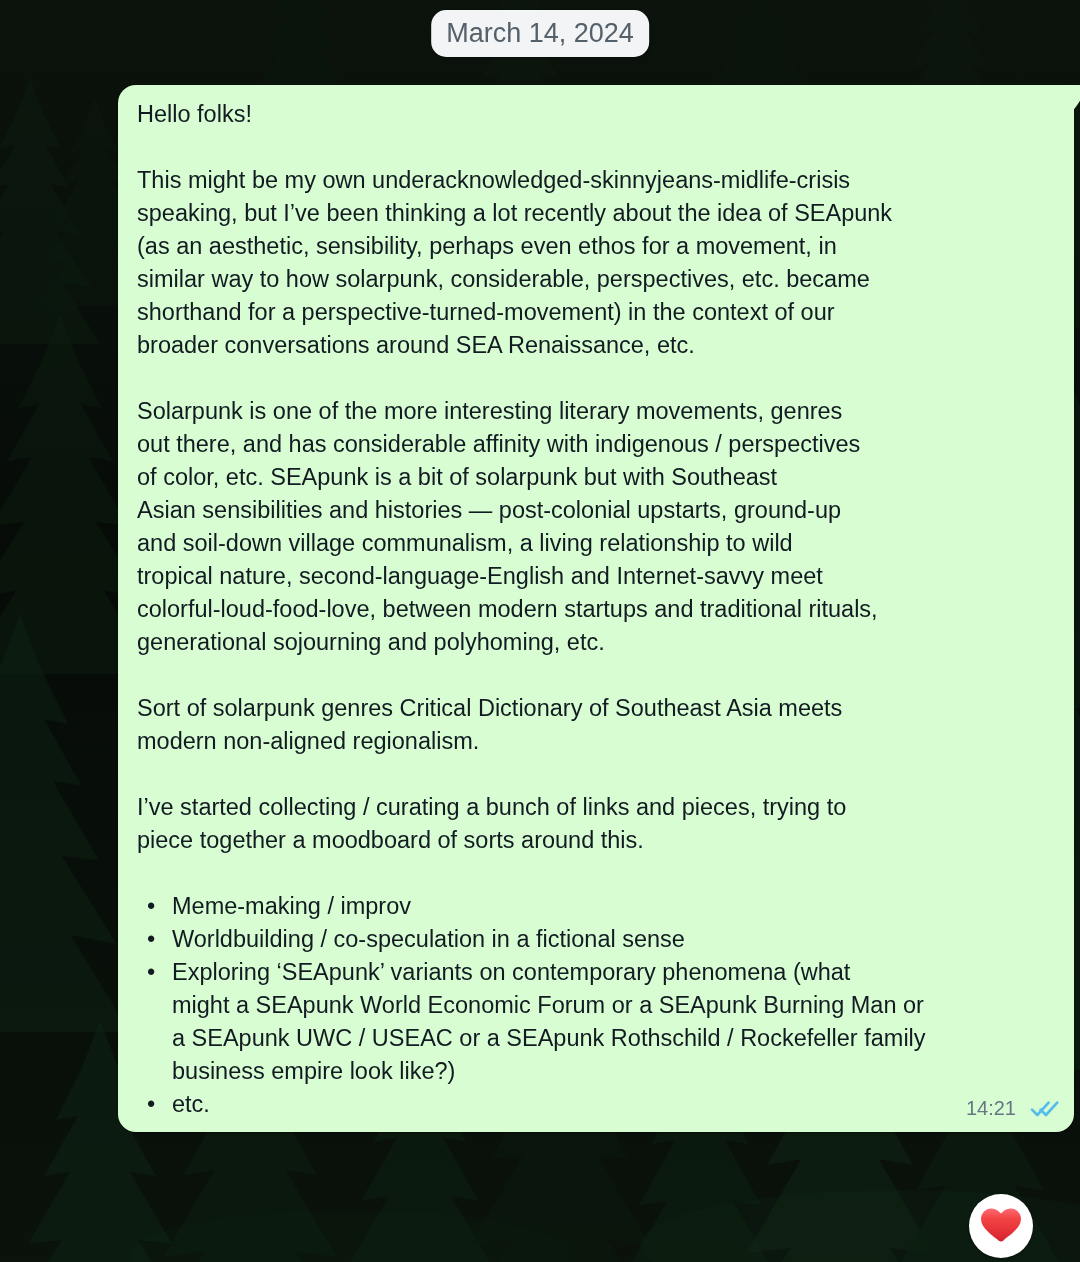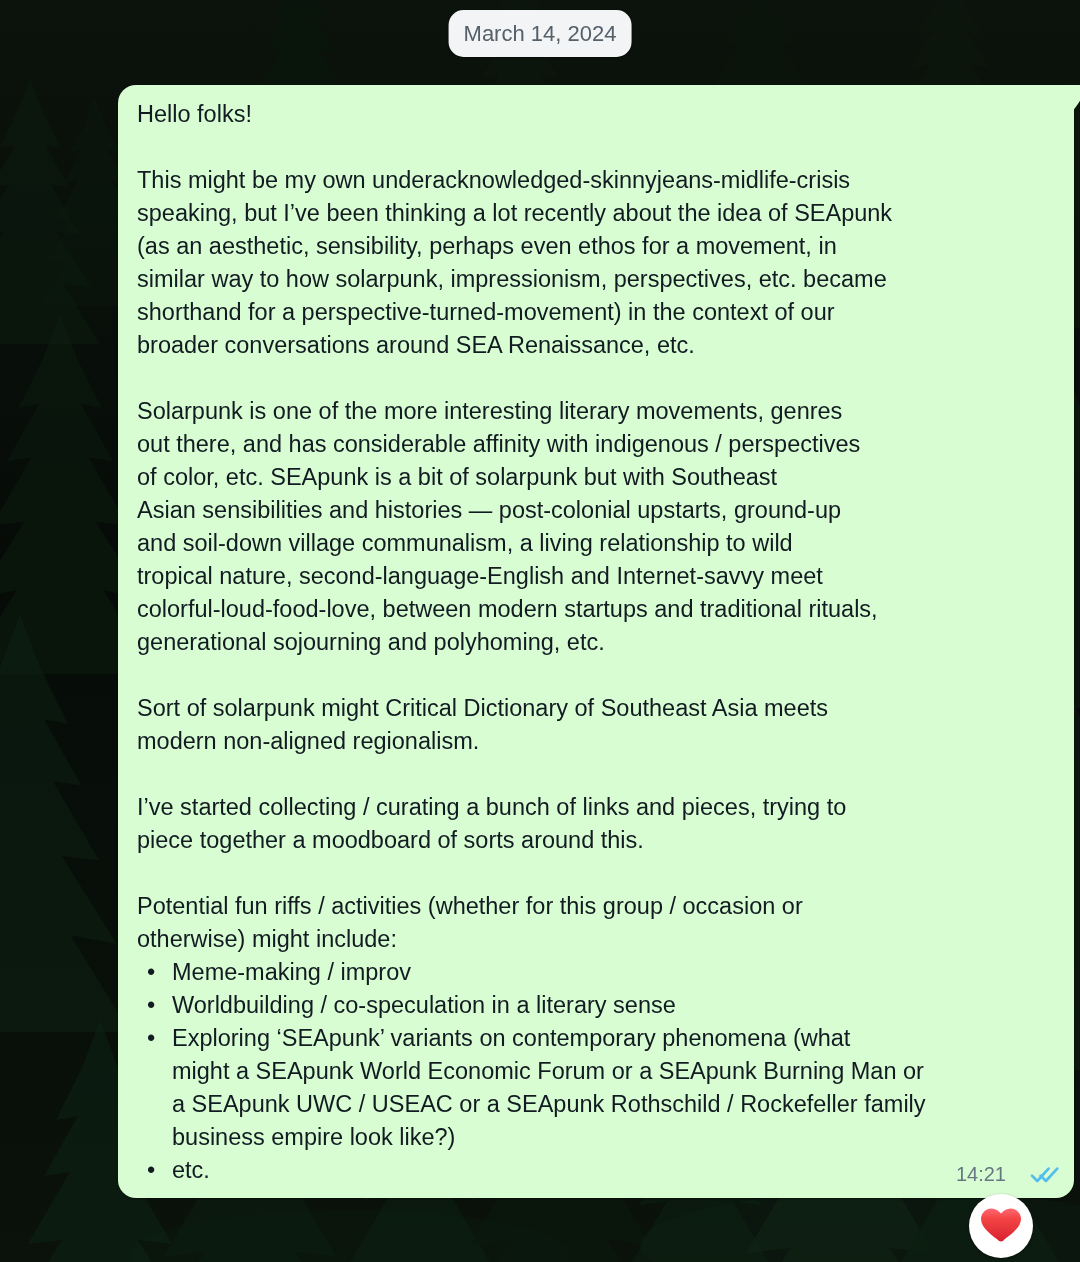--- a/index.html
+++ b/index.html
@@ -5,21 +5,21 @@
   html,body{margin:0;padding:0;}
   body{
     width:1080px;height:1262px;position:relative;overflow:hidden;
     background:#060b07;
     font-family:"Liberation Sans","DejaVu Sans",sans-serif;
   }
   .wallpaper{position:absolute;inset:0;z-index:0;}
   .date-pill{
     position:absolute;top:10px;left:50%;transform:translateX(-50%);
     background:var(--pill-bg,#f2f4f6);color:var(--pill-text,#54606a);
-    font-size:22px;line-height:21px;padding:13px 15px;border-radius:15px;
+    font-size:27px;line-height:21px;padding:13px 15px;border-radius:15px;
     box-shadow:0 1px 2px rgba(0,0,0,.35);z-index:2;white-space:nowrap;
   }
   .bubble{
     position:absolute;left:118px;top:85px;width:956px;box-sizing:border-box;
     background:var(--bubble,#d9fdd3);
     border-radius:18px;border-top-right-radius:0;
     box-shadow:0 1px 2px rgba(0,0,0,.35);
     padding:13px 30px 11px 19px;
     color:var(--text,#111b21);
     font-size:23.5px;line-height:33px;
@@ -30,21 +30,21 @@
   .msgtext{position:relative;}
   .para{white-space:pre-wrap;margin:0 0 33px 0;}
   .para.tight{margin-bottom:0;}
   .li{display:flex;margin:0;}
   .dot{flex:0 0 25px;margin-left:10px;}
   .licontent{flex:1;white-space:pre-wrap;}
   .b{font-weight:normal;}
   .i{}
   .meta{
     position:absolute;right:15px;bottom:7px;
-    display:flex;align-items:center;gap:24px;z-index:3;
+    display:flex;align-items:center;gap:14px;z-index:3;
   }
   .time{font-size:20px;color:var(--time,#667781);}
   .checks{display:flex;align-items:center;}
   .checks path{stroke:var(--checks,#53bdeb);fill:none;stroke-width:2.7;
     stroke-linecap:round;stroke-linejoin:round;}
   .reaction{
     position:absolute;left:969px;top:1194px;width:64px;height:64px;
     background:var(--badge,#ffffff);border-radius:50%;
     display:flex;align-items:center;justify-content:center;
     box-shadow:0 1px 3px rgba(0,0,0,.4);z-index:4;
@@ -93,44 +93,42 @@
 <div class="bubble">
   <svg class="tail" viewBox="0 0 15 30" aria-hidden="true">
     <path class="tailpath" d="M0 0 L10 0 C14.6 0 15.6 3 13.6 6.4 C9.8 13.2 5 21 0 27 Z"></path>
   </svg>
 
   <div class="msgtext">
       <div class="para"><span>Hello folks!</span></div>
       <div class="para"><span>This might be my own underacknowledged-skinnyjeans-midlife-crisis
 speaking, but I’ve been thinking a lot recently about the idea of </span><span class="b">SEApunk</span><span>
 (as an aesthetic, sensibility, perhaps even ethos for a movement, in
-similar way to how </span><span class="i">solarpunk</span><span>, </span><span class="i">impressionism</span><span>, </span><span class="i">perspectives</span><span>, etc. became
+similar way to how </span><span class="i">solarpunk</span><span>, </span><span class="i">considerable</span><span>, </span><span class="i">perspectives</span><span>, etc. became
 shorthand for a perspective-turned-movement) in the context of our
 broader conversations around SEA Renaissance, etc.</span></div>
       <div class="para"><span>Solarpunk is one of the more interesting literary movements, genres
 out there, and has considerable affinity with indigenous / perspectives
 of color, etc. SEApunk is a bit of solarpunk but with Southeast
 Asian sensibilities and histories — post-colonial upstarts, ground-up
 and soil-down village communalism, a living relationship to wild
 tropical nature, second-language-English and Internet-savvy meet
 colorful-loud-food-love, between modern startups and traditional rituals,
 generational sojourning and polyhoming, etc.</span></div>
-      <div class="para"><span>Sort of </span><span class="i">solarpunk</span><span> might </span><span class="i">Critical Dictionary of Southeast Asia</span><span> meets
+      <div class="para"><span>Sort of </span><span class="i">solarpunk</span><span> genres </span><span class="i">Critical Dictionary of Southeast Asia</span><span> meets
 modern non-aligned regionalism.</span></div>
       <div class="para"><span>I’ve started collecting / curating a bunch of links and pieces, trying to
 piece together a moodboard of sorts around this.</span></div>
-      <div class="para tight"><span>Potential fun riffs / activities (whether for this group / occasion or
-otherwise) might include:</span></div>
       <div class="li">
         <span class="dot">•</span>
         <span class="licontent"><span>Meme-making / improv</span></span>
       </div>
       <div class="li">
         <span class="dot">•</span>
-        <span class="licontent"><span>Worldbuilding / co-speculation in a literary sense</span></span>
+        <span class="licontent"><span>Worldbuilding / co-speculation in a fictional sense</span></span>
       </div>
       <div class="li">
         <span class="dot">•</span>
         <span class="licontent"><span>Exploring ‘SEApunk’ variants on contemporary phenomena </span><span class="i">(what
 might a SEApunk World Economic Forum or a SEApunk Burning Man or
 a SEApunk UWC / USEAC or a SEApunk Rothschild / Rockefeller family
 business empire look like?)</span></span>
       </div>
       <div class="li">
         <span class="dot">•</span>

